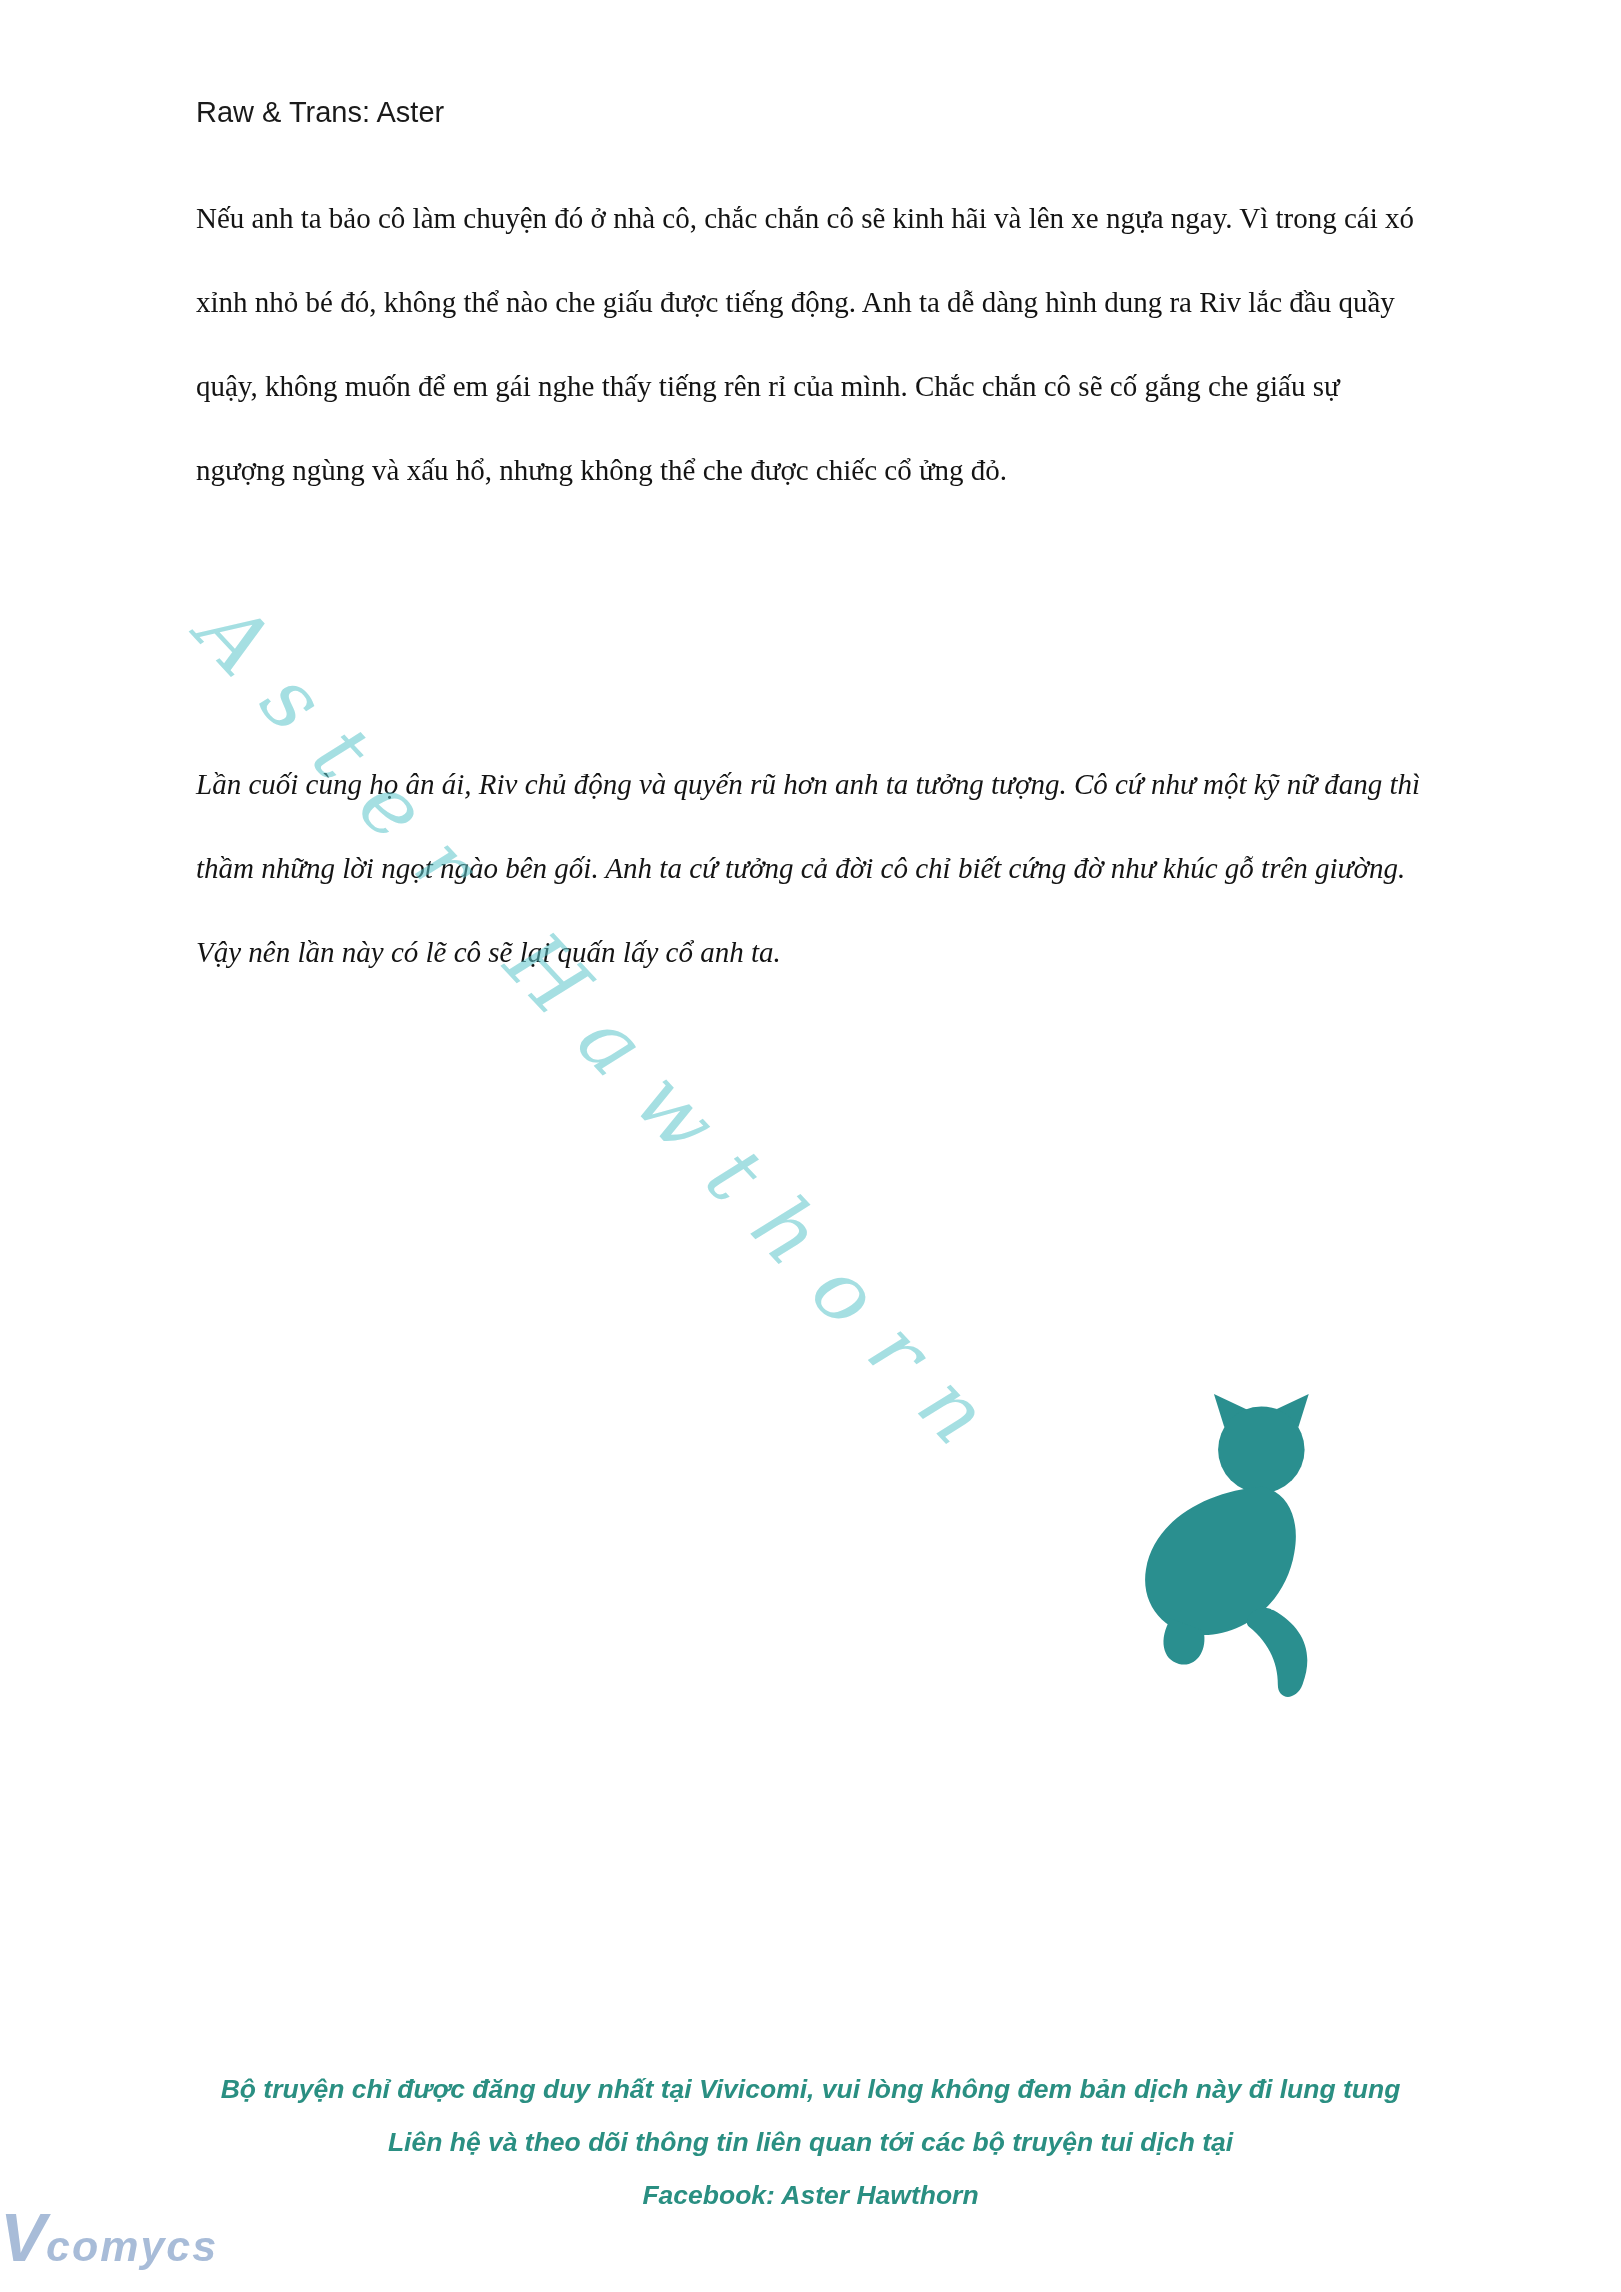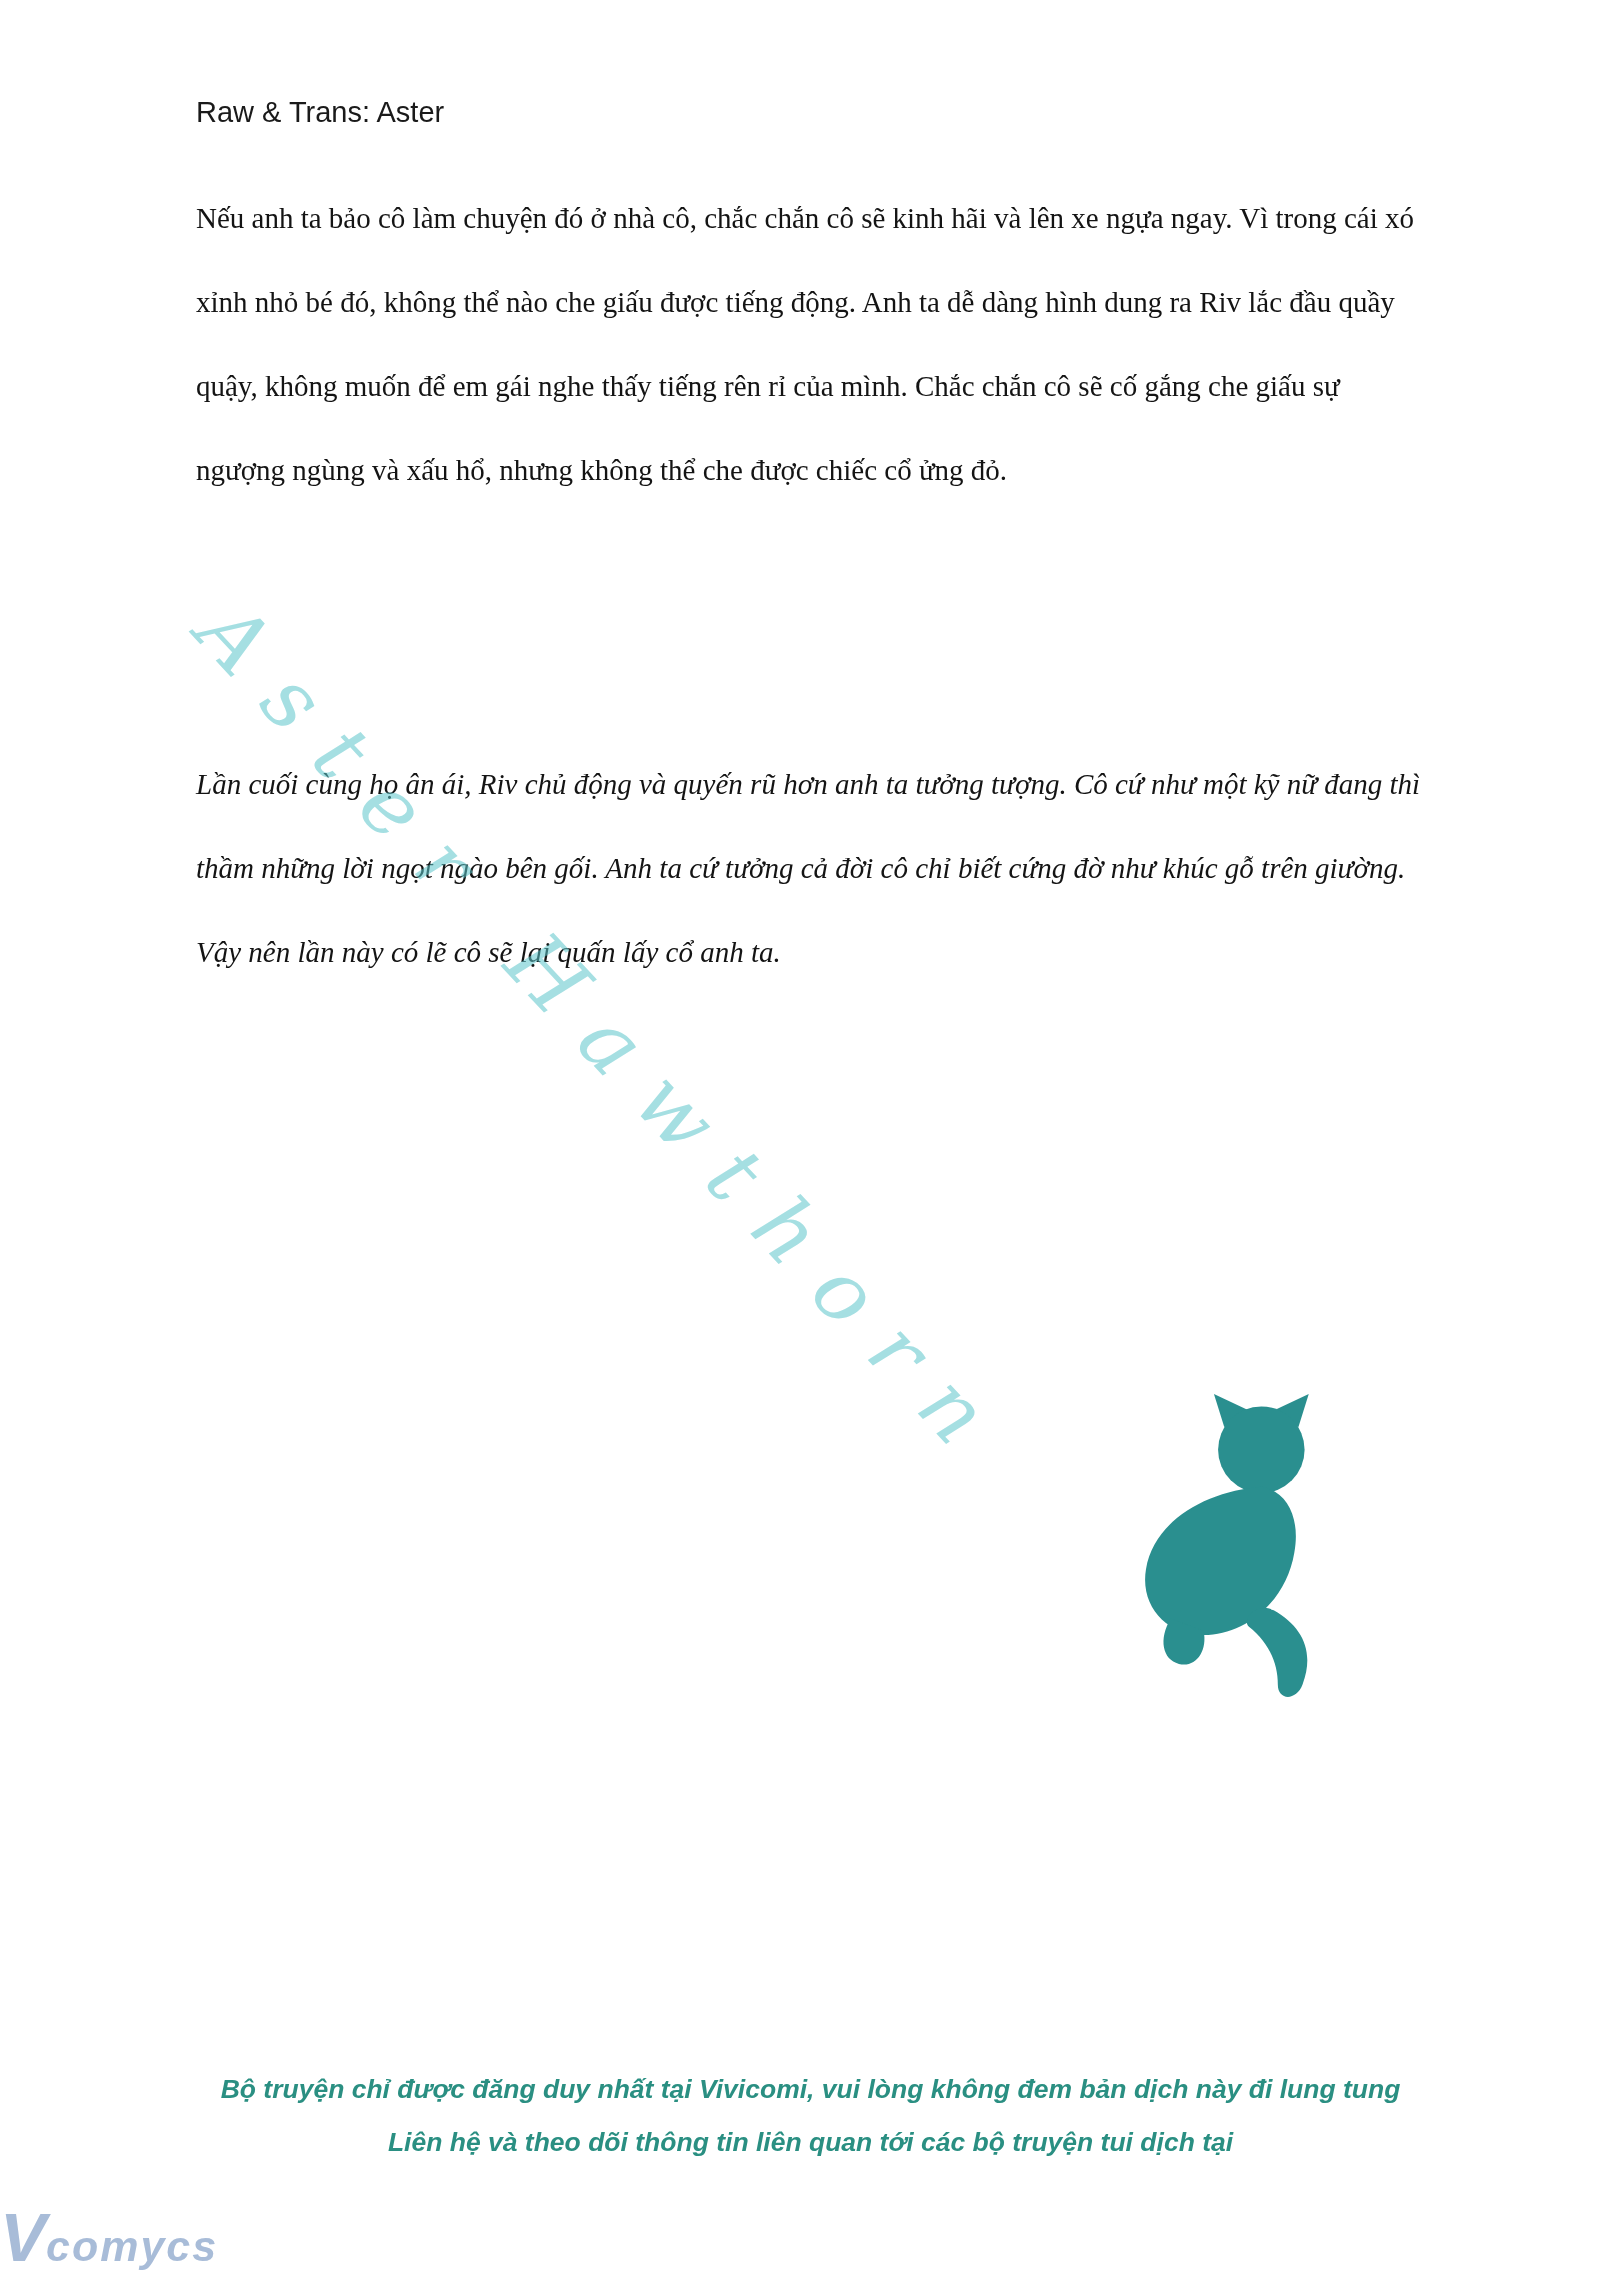--- a/index.html
+++ b/index.html
@@ -144,20 +144,21 @@
                C84,114 90,126 84,142
                C81,150 72,150 72,142
                C72,132 68,122 58,114
                C54,110 62,102 70,106 Z"></path>
     </g>
   </svg>
 
   <div class="footer">
     <div class="f-line">Bộ truyện chỉ được đăng duy nhất tại Vivicomi, vui lòng không đem bản dịch này đi lung tung</div>
     <div class="f-line">Liên hệ và theo dõi thông tin liên quan tới các bộ truyện tui dịch tại</div>
+    <div class="f-line">Facebook: Aster Hawthorn</div>
   </div>
 
   <div class="logo">
     <span class="logo-v">V</span><span class="logo-rest">comycs</span>
     <div class="logo-underline"></div>
   </div>
 
 </div>
 
 

